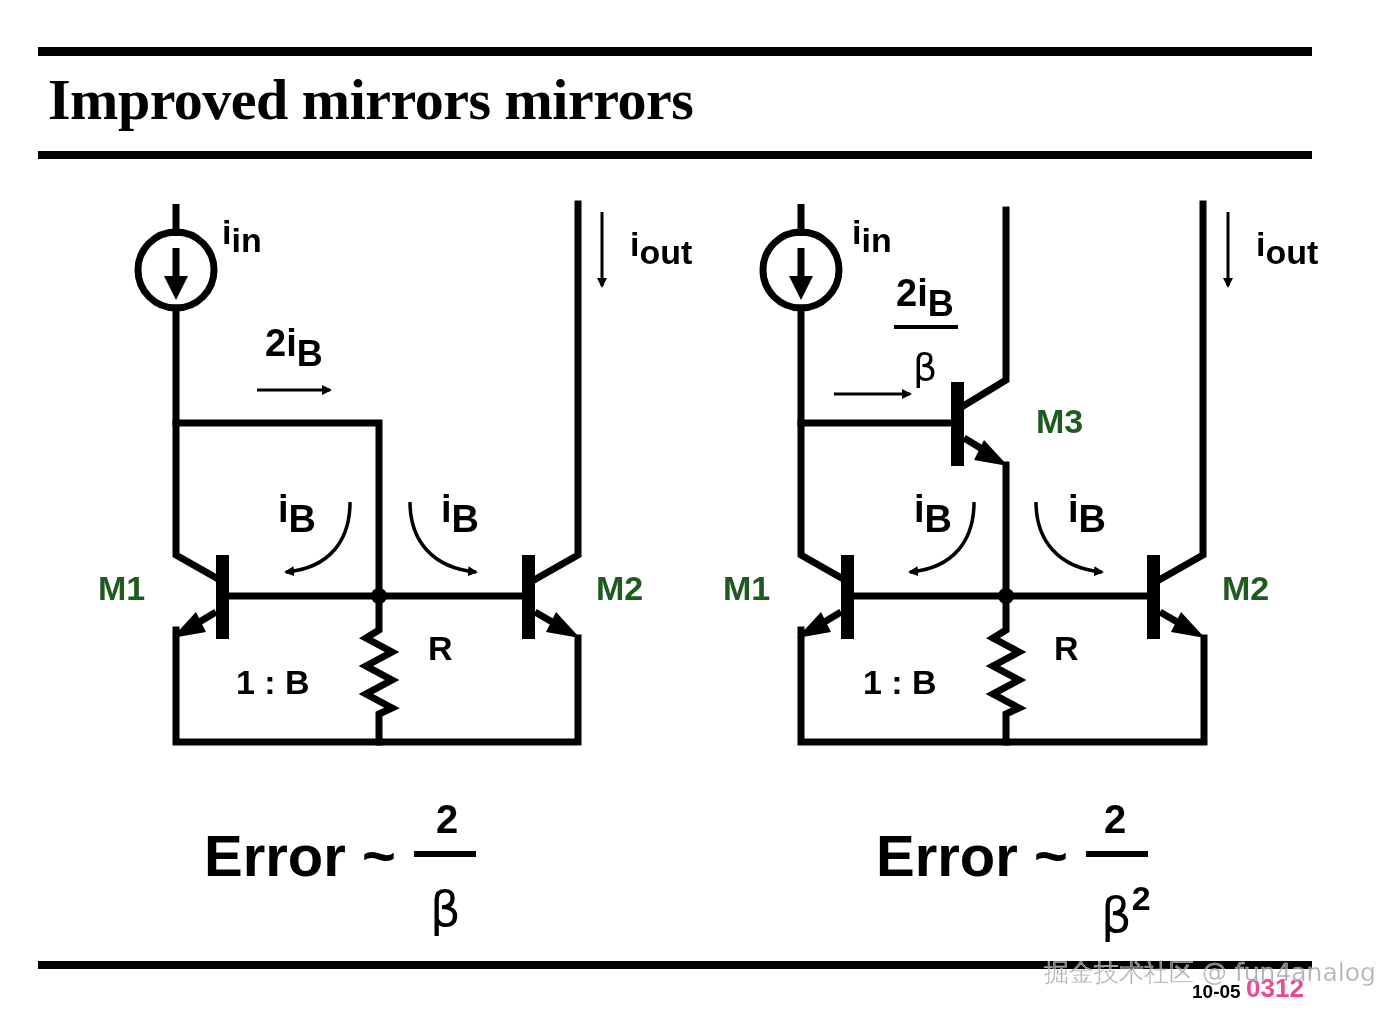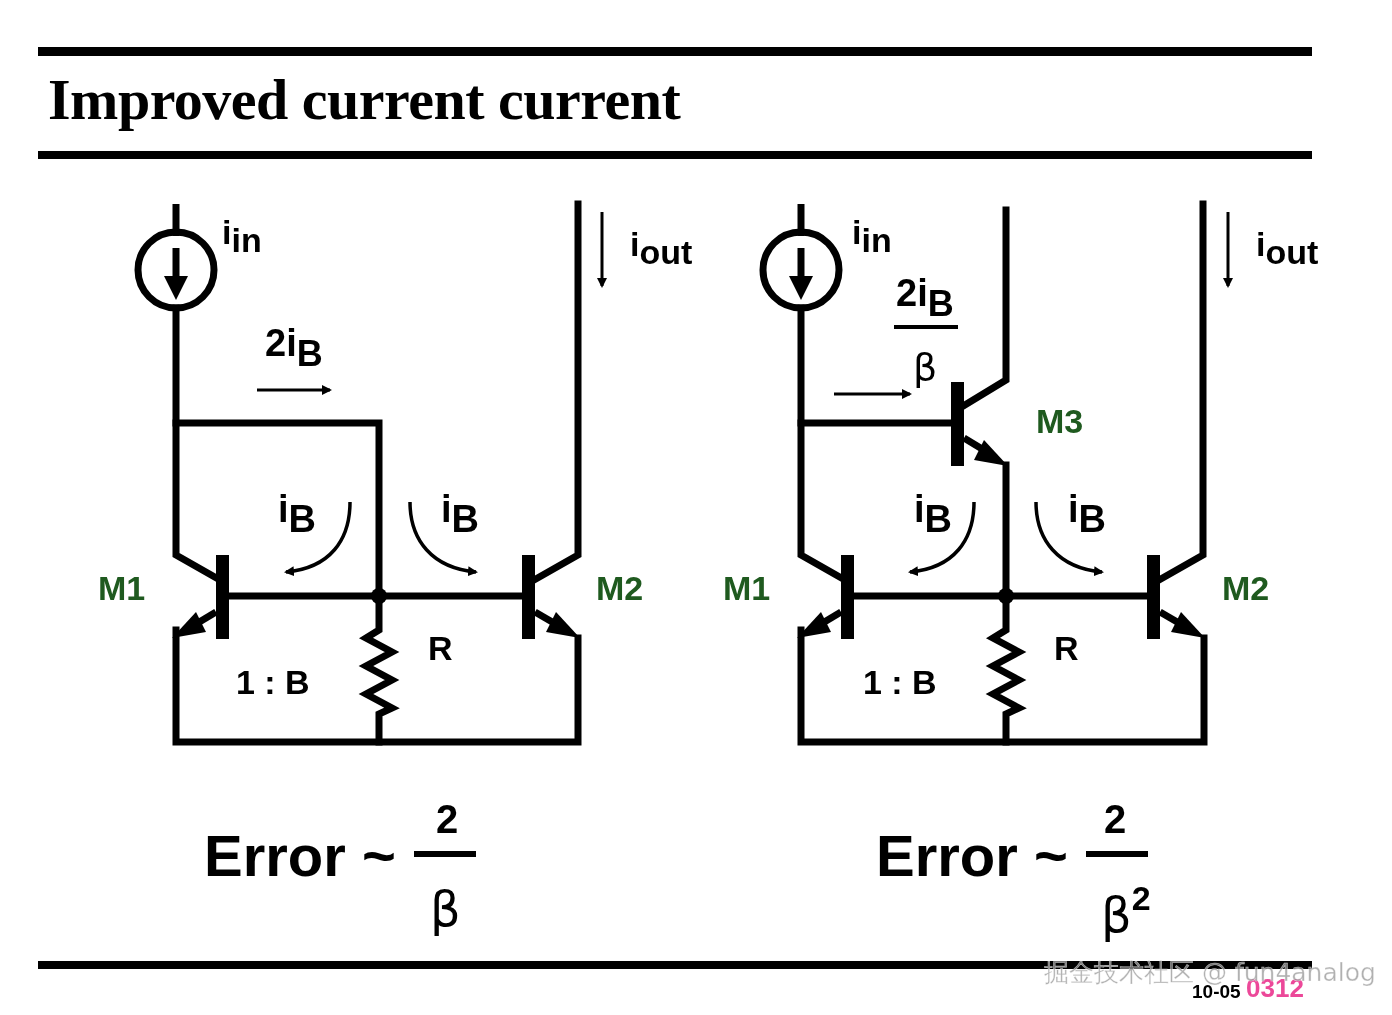--- a/index.html
+++ b/index.html
@@ -32,21 +32,21 @@
   #watermark {
     position: absolute; left: 1044px; top: 956px;
     font-family: "DejaVu Sans", sans-serif; font-size: 25px; color: rgba(150,150,150,0.75);
     white-space: nowrap; -webkit-text-stroke: 0.6px rgba(255,255,255,0.6);
   }
 </style>
 </head>
 <body>
 
 <div class="rule" style="top:47px;height:9px;"></div>
-<div id="title">Improved current current</div>
+<div id="title">Improved mirrors mirrors</div>
 <div class="rule" style="top:151px;height:8px;"></div>
 
 <svg id="schem" width="1392" height="1015" viewBox="0 0 1392 1015">
   <defs>
     <marker id="arrowSmall" markerWidth="10" markerHeight="10" refX="8" refY="5" orient="auto" markerUnits="userSpaceOnUse">
       <path d="M0,0 L10,5 L0,10 z" fill="#000"></path>
     </marker>
     <marker id="arrowMed" markerWidth="14" markerHeight="12" refX="12" refY="6" orient="auto" markerUnits="userSpaceOnUse">
       <path d="M0,0 L14,6 L0,12 z" fill="#000"></path>
     </marker>

